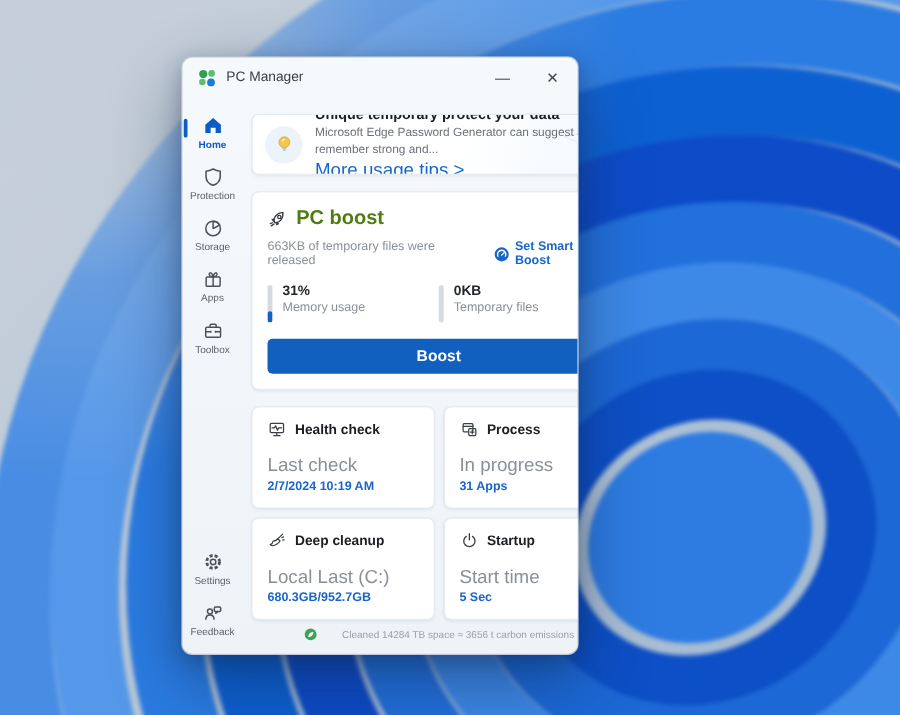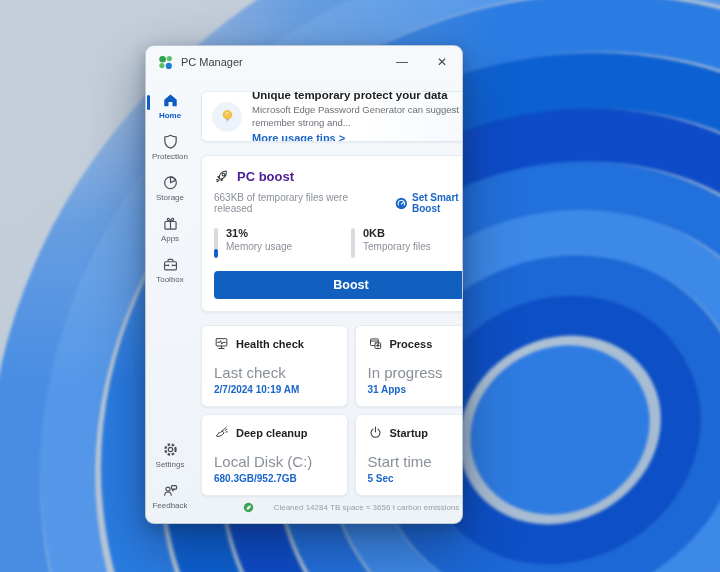--- a/index.html
+++ b/index.html
@@ -42,27 +42,27 @@
   .card-ish { background:#fff; border:1px solid rgba(200,210,220,.45); border-radius:6px;
               box-shadow:0 1px 2px rgba(120,140,160,.12); }
 
   .banner { display:flex; align-items:center; gap:10px; padding:9px 10px; position:relative;
             background:linear-gradient(100deg,#ffffff 55%, #f1f7fd 100%); overflow:hidden; }
   .bulb-wrap { width:30px; height:30px; flex:0 0 30px; border-radius:50%; background:#edf3fa;
                display:flex; align-items:center; justify-content:center; }
   .banner-text { position:relative; z-index:1; width:238px; }
   .banner-title { font-size:11.5px; font-weight:bold; color:#1b1e22; margin-bottom:3px; }
   .banner-body { font-size:9.5px; color:#6b7077; line-height:1.35; }
-  .banner-link { font-size:11px; color:#1a66c8; font-weight:bold; margin-top:2px; cursor:pointer; }
+  .banner-link { font-size:15px; color:#1a66c8; font-weight:normal; margin-top:2px; cursor:pointer; }
   .plane { position:absolute; right:4px; top:2px; opacity:.85; }
 
   .boost-card { margin-top:13px; padding:12px 12px 12px; }
   .boost-head { display:flex; align-items:center; gap:7px; }
   .boost-head svg { width:16px; height:16px; }
-  .boost-title { font-size:13px; font-weight:bold; color:#4c1d95; }
+  .boost-title { font-size:16px; font-weight:bold; color:#4d7c0f; }
   .boost-sub { display:flex; align-items:center; margin-top:8px; }
   .boost-sub-text { font-size:10px; color:#8a9099; }
   .smart-link { display:flex; align-items:center; gap:4px; margin-left:10px; cursor:pointer; }
   .smart-link svg { width:13px; height:13px; }
   .smart-link span { font-size:10px; color:#1a66c8; font-weight:bold; }
   .stats { display:flex; margin-top:13px; }
   .stat { flex:1; display:flex; gap:8px; align-items:flex-start; }
   .stat-bar { width:4px; height:30px; border-radius:2px; background:#d7dbe0; position:relative; overflow:hidden; margin-top:1px; }
   .stat-fill { position:absolute; bottom:0; left:0; width:100%; background:#0f62c6; border-radius:2px; }
   .stat-val { font-size:11px; font-weight:bold; color:#23262a; }
@@ -303,21 +303,21 @@
 
           <div class="gcard card-ish">
             <div class="gcard-head">
               <svg viewBox="0 0 18 18" fill="none" stroke="#3a3f45" stroke-width="1.2" stroke-linejoin="round" stroke-linecap="round">
                 <path d="M14.6 2.8 L9.6 7.6"></path>
                 <path d="M9.9 7.2 L12 9.4 C10.4 12 7.8 13.6 4.6 13.8 C3.6 13.8 2.9 13.4 2.6 12.8 C4.4 12.2 5.2 11 5.4 9.4 C6.8 9.4 8.6 8.8 9.9 7.2 Z"></path>
                 <path d="M13.8 6.2 L15.4 5.4 M14.4 8.4 L16 8.2"></path>
               </svg>
               <span class="gcard-title">Deep cleanup</span>
             </div>
-            <div class="gcard-label">Local Disk (C:)</div>
+            <div class="gcard-label">Local Last (C:)</div>
             <div class="gcard-value">680.3GB/952.7GB</div>
           </div>
 
           <div class="gcard card-ish">
             <div class="gcard-head">
               <svg viewBox="0 0 18 18" fill="none" stroke="#3a3f45" stroke-width="1.3" stroke-linecap="round">
                 <path d="M6 4.9 A5.4 5.4 0 1 0 12 4.9"></path>
                 <path d="M9 2.4 V8.2"></path>
               </svg>
               <span class="gcard-title">Startup</span>

